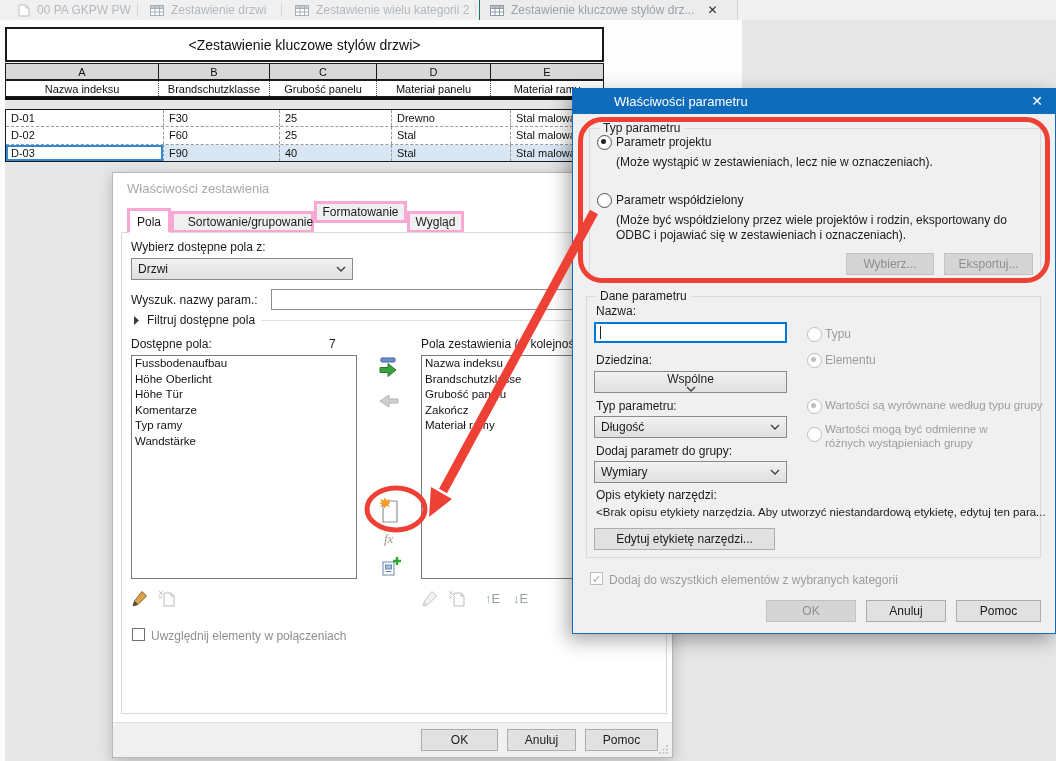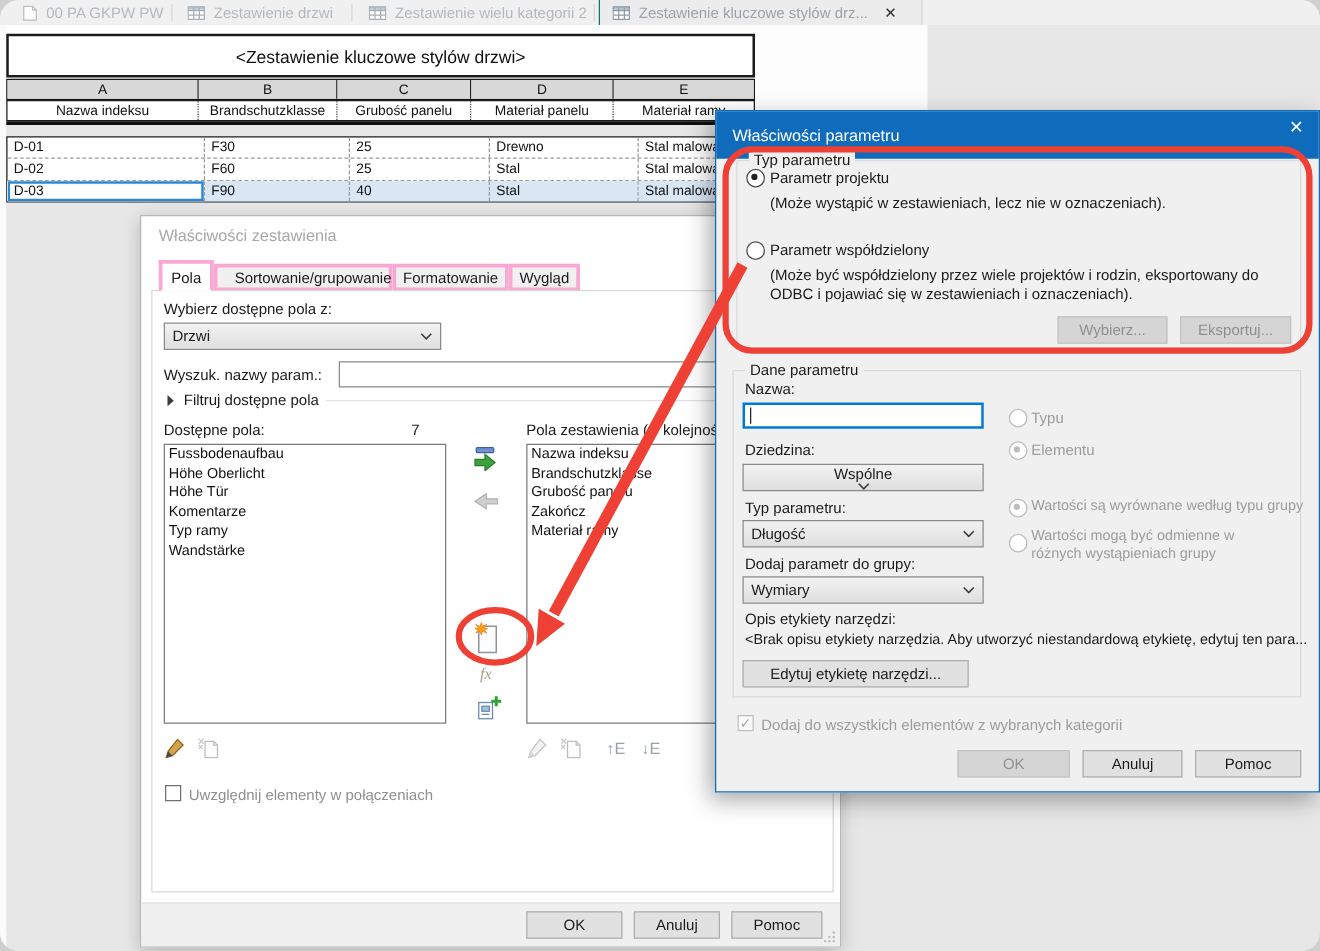--- a/index.html
+++ b/index.html
@@ -1,17 +1,17 @@
 <!DOCTYPE html>
 <html><head>
 <meta charset="utf-8">
 <style>
   html,body{margin:0;padding:0;background:#cfcfcf;}
   body{font-family:"Liberation Sans","DejaVu Sans",sans-serif;-webkit-font-smoothing:antialiased;}
-  .screen{position:relative;width:1056px;height:761px;background:#e7e7e7;overflow:hidden;border-radius:15px;}
+  .screen{position:relative;width:1056px;height:761px;background:#e7e7e7;overflow:hidden;}
   .abs{position:absolute;box-sizing:border-box;}
   .lbl{font-size:12px;color:#1a1a1a;white-space:nowrap;}
   .glbl{font-size:12px;color:#9c9c9c;white-space:nowrap;}
 
   
   .tabbar{left:0;top:0;width:1056px;height:20px;background:#f0f0f0;}
   .vtab{top:0;height:20px;display:flex;align-items:center;gap:7px;padding-left:10px;font-size:12px;color:#b3b9bf;}
   .vtab.active{background:#ececec;border-left:1px solid #0f766e;border-right:1px solid #d4d4d4;color:#9aa2ab;}
   .tabsep{top:3px;width:1px;height:14px;background:#d6d6d6;}
   .tabx{font-size:12px;color:#2e2e2e;margin-left:6px;}
@@ -63,21 +63,21 @@
   .page{border:1px solid #d9d9d9;background:#fff;}
   .list{background:#fff;border:1px solid #7a7a7a;overflow:hidden;font-size:11.5px;color:#111;}
   .list .it{height:15.5px;line-height:15.5px;padding-left:3px;white-space:nowrap;}
   .list .it.sel{background:#0078d7;color:#fff;}
   .mvlbl{font-size:13px;color:#98a0a8;white-space:nowrap;}
   .footer{background:#f0f0f0;border-top:1px solid #dfdfdf;}
 
   
   .dlg-param{left:572px;top:88px;width:484px;height:546px;background:#f0f0f0;border:1px solid #0f6cbd;
              box-shadow:-4px 6px 18px rgba(0,0,0,.35);z-index:30;}
-  .ptitle{left:0;top:0;width:100%;height:38px;background:#0f6cbd;display:flex;align-items:center;}
+  .ptitle{left:0;top:0;width:100%;height:25px;background:#0f6cbd;display:flex;align-items:center;padding-left:28px;}
   .ptitle .t{color:#fff;font-size:13px;margin-left:13px;}
   .px{position:absolute;right:12px;top:4px;color:#fff;font-size:14px;}
   .focus-input{background:#fff;border:2px solid #0078d7;}
   .caret{width:1px;height:13px;background:#222;}
 
   
   .red-rect{left:578px;top:117px;width:472px;height:166px;border:5px solid #ee4035;border-radius:24px;z-index:55;pointer-events:none;}
   .overlay{left:0;top:0;z-index:60;pointer-events:none;}
 </style>
 </head>
@@ -180,21 +180,21 @@
 
   <div class="abs dlg-zest">
     <div class="abs" style="left:14px;top:8px;font-size:13px;color:#a8a8a8;">Właściwości zestawienia</div>
 
     <div class="abs ztab active" style="left:14px;top:35px;width:44px;height:25px;z-index:2;">
         <span>Pola</span>
       </div>
     <div class="abs ztab" style="left:58px;top:38px;width:143px;height:22px;padding-left:16px;">
         <span>Sortowanie/grupowanie</span>
       </div>
-    <div class="abs ztab" style="left:201px;top:38px;width:93px;height:22px;">
+    <div class="abs ztab" style="left:201px;top:28px;width:93px;height:22px;">
         <span>Formatowanie</span>
       </div>
     <div class="abs ztab" style="left:294px;top:38px;width:57px;height:22px;">
         <span>Wygląd</span>
       </div>
 
     <div class="abs page" style="left:8px;top:59px;width:546px;height:482px;"></div>
 
     <div class="abs lbl" style="left:18px;top:67px;">Wybierz dostępne pola z:</div>
     <div class="abs combo" style="left:18px;top:85px;width:222px;height:22px;">

